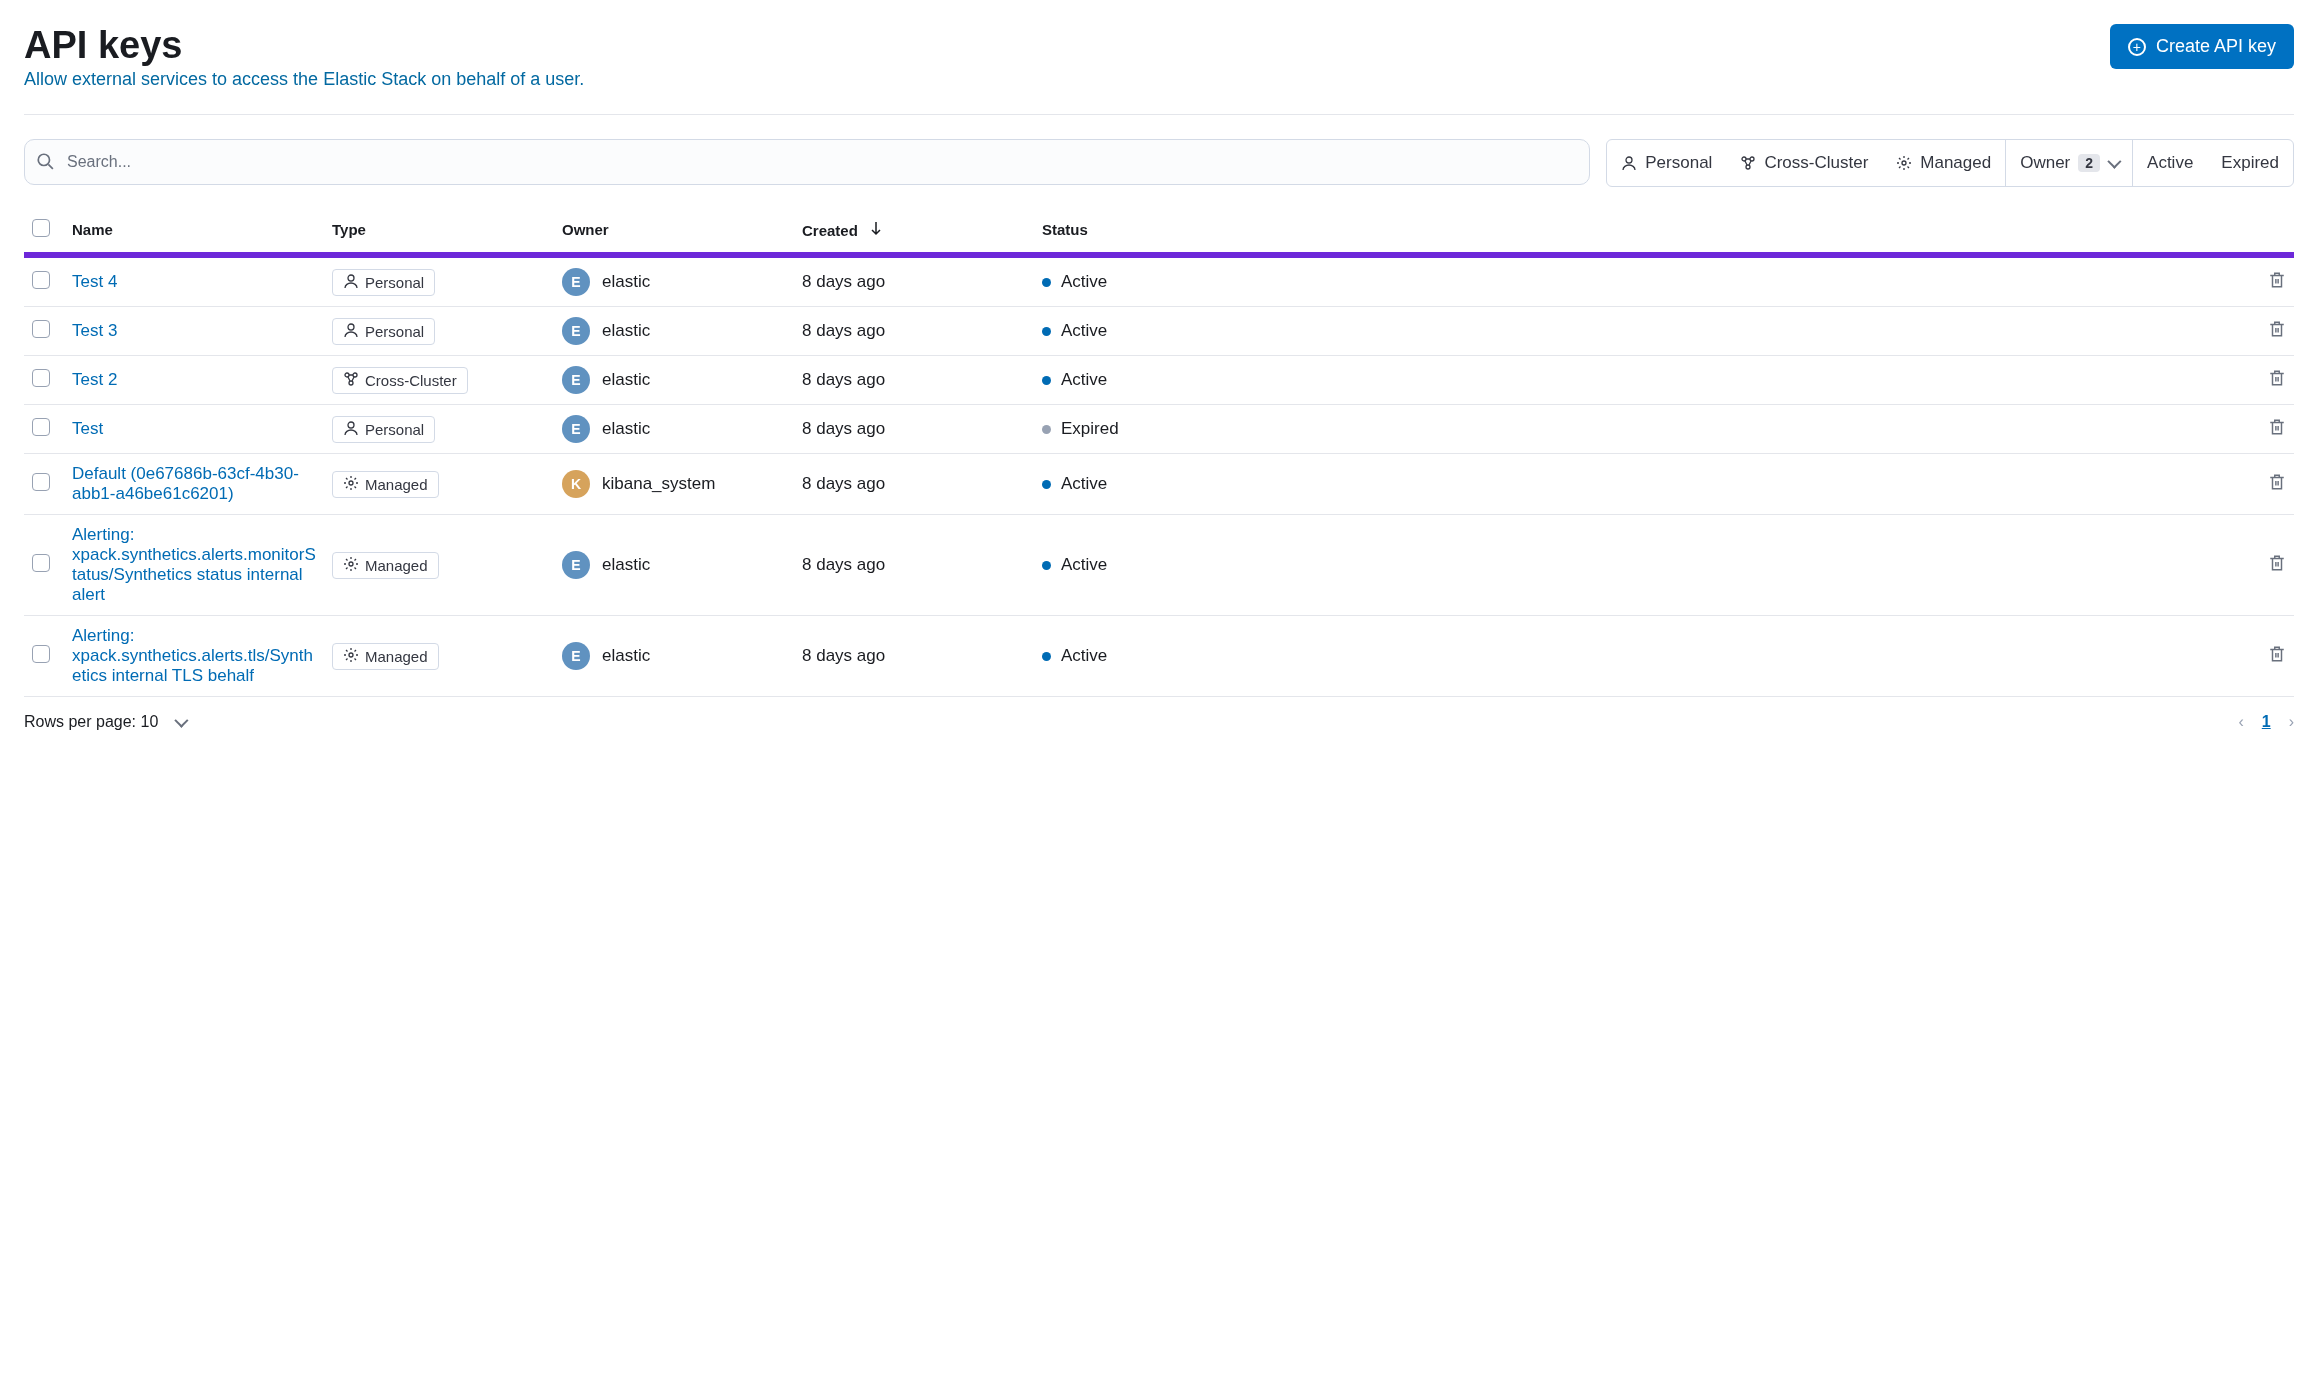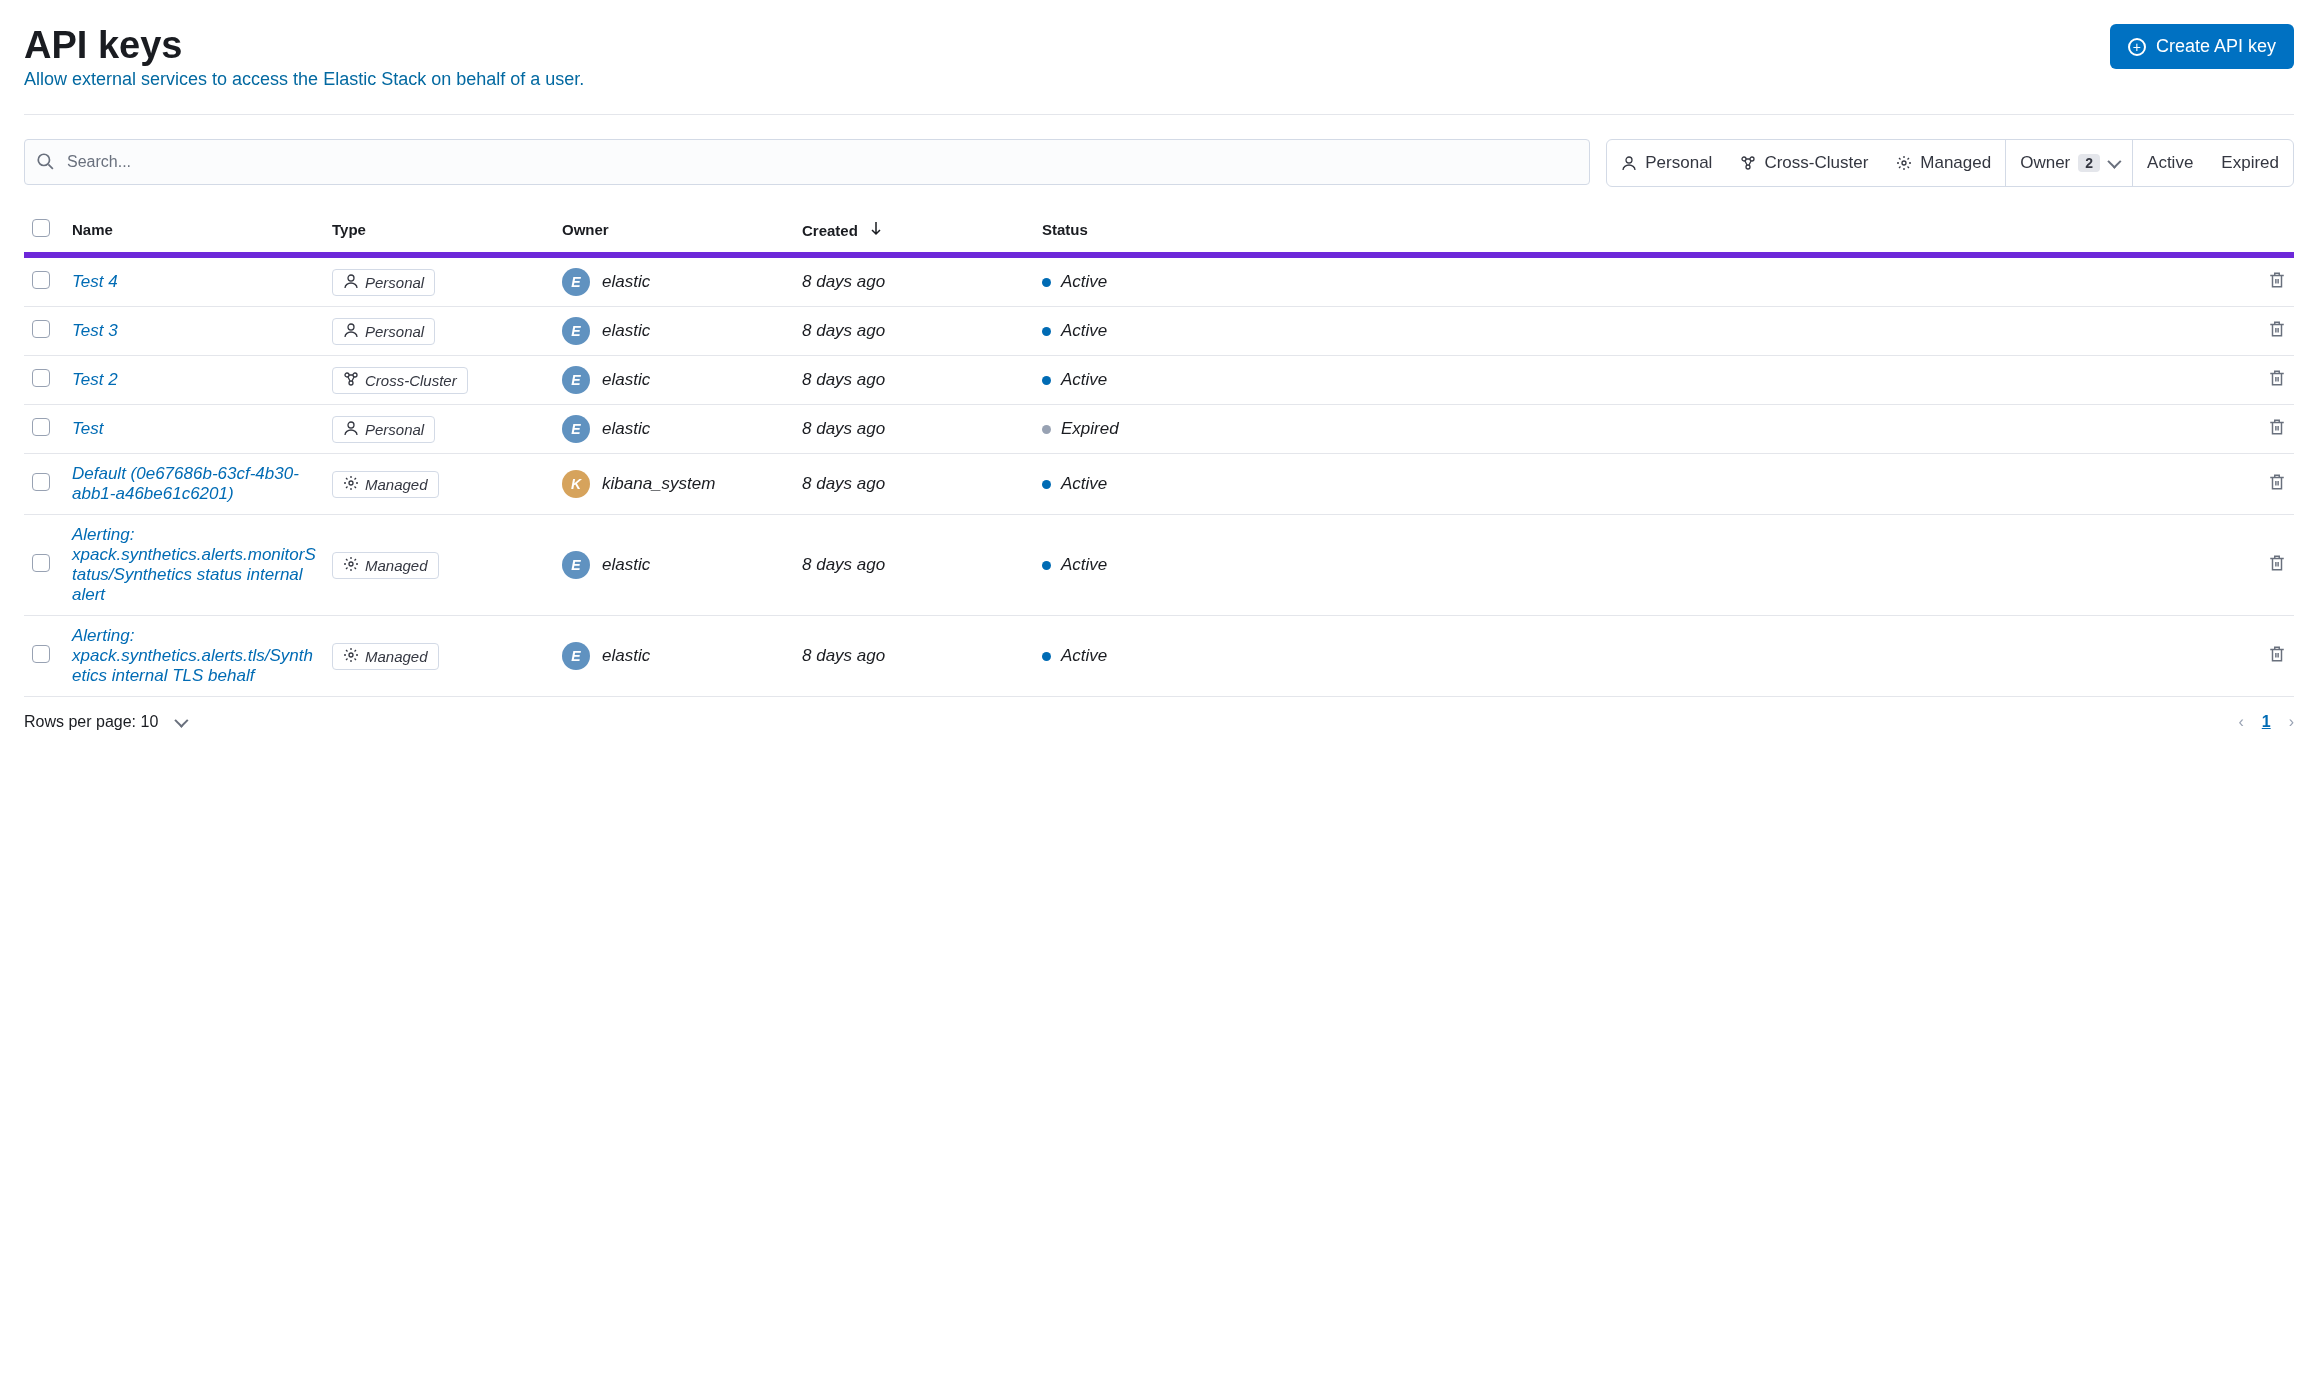--- a/index.html
+++ b/index.html
@@ -54,21 +54,21 @@
 }
 .search-wrap {
   flex: 1;
   position: relative;
 }
 .search-input {
   width: 100%;
   height: 46px;
   padding: 0 14px 0 42px;
   border: 1px solid #d3dae6;
-  border-radius: 4px;
+  border-radius: 10px;
   background: #fbfcfd;
   font-size: 16px;
   color: #343741;
 }
 .search-input::placeholder { color: #69707d; }
 .search-icon-pos {
   position: absolute;
   left: 12px; top: 50%; transform: translateY(-50%);
   color: #69707d;
 }
@@ -118,21 +118,20 @@
   font-weight: 700;
   color: #1a1c21;
   padding: 12px 8px;
   border-bottom: 6px solid #6d28d9;
 }
 table.keys td {
   padding: 10px 8px;
   border-bottom: 1px solid #e4e6eb;
   vertical-align: middle;
   font-size: 17px;
-  font-style: italic;
 }
 .col-check { width: 40px; }
 .col-name { width: 260px; }
 .col-type { width: 230px; }
 .col-owner { width: 240px; }
 .col-created { width: 240px; margin-left: 26px; }
 .col-actions { width: 48px; text-align: right; }
 .check {
   width: 18px; height: 18px;
   border: 1.5px solid #98a2b3;

